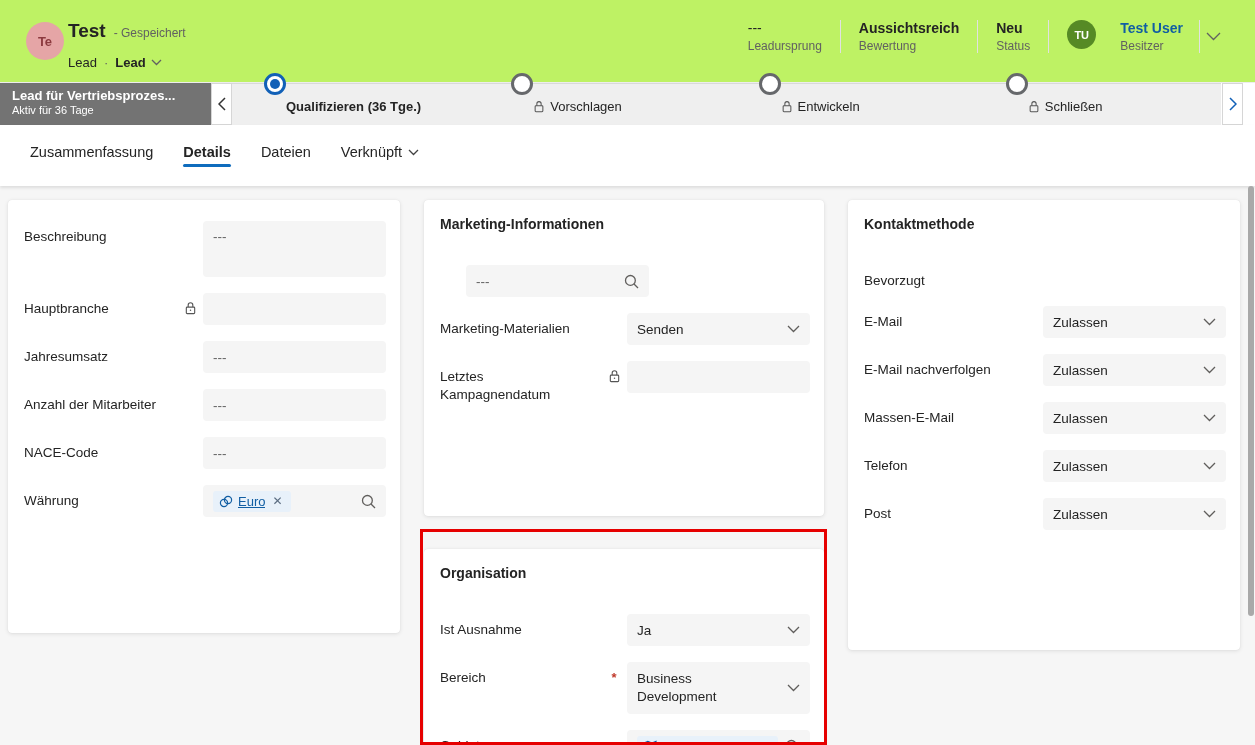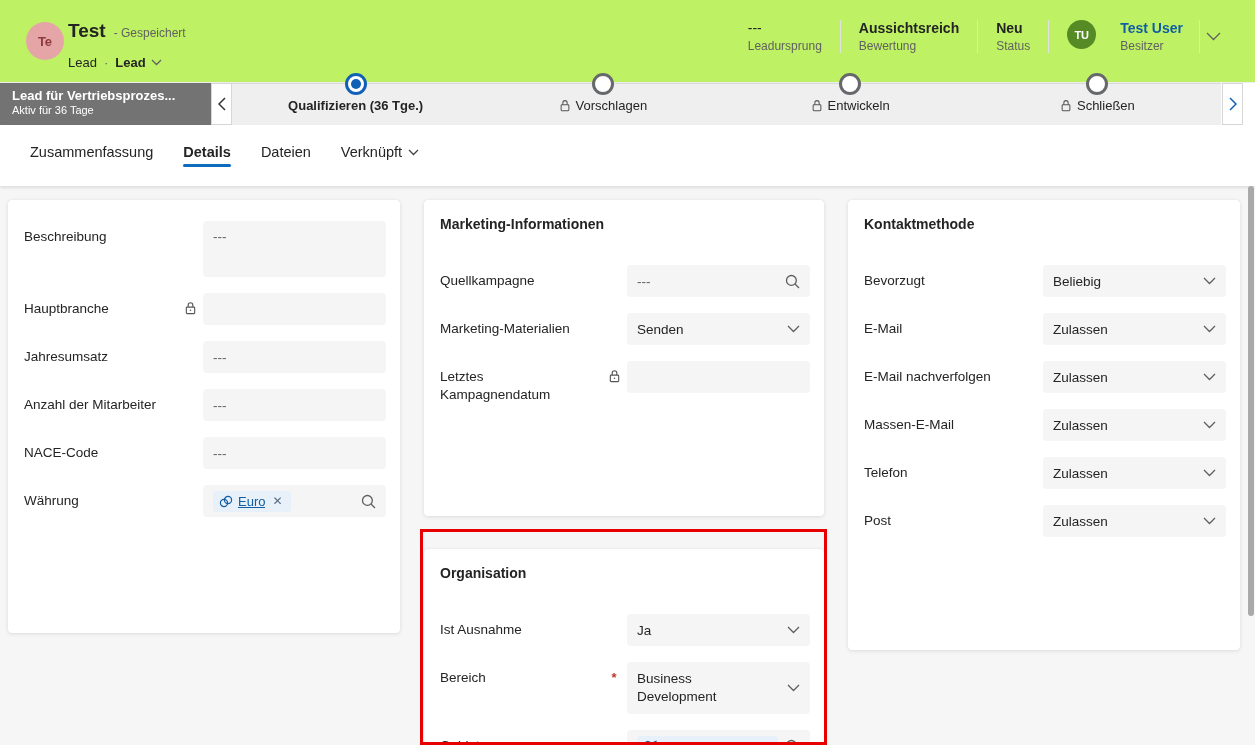--- a/index.html
+++ b/index.html
@@ -44,21 +44,21 @@
   .bpf-stagebox { position: absolute; left: 0; top: 0; width: 211px; height: 42px; background: #737373;
     color: #fff; padding: 5px 12px; cursor: pointer; }
   .bpf-stagebox .t { font-size: 13px; font-weight: bold; white-space: nowrap; }
   .bpf-stagebox .s { font-size: 11px; margin-top: 1px; }
   .bpf-nav { position: absolute; top: 0; width: 21px; height: 42px; background: #fff; border: 1px solid #d6d6d6;
     display: flex; align-items: center; justify-content: center; cursor: pointer; }
   .bpf-nav.left { left: 211px; }
   .bpf-nav.right { right: 12px; }
   .bpf-track { position: absolute; left: 232px; right: 34px; top: 0; height: 42px; background: #efefef;
     border-top: 1px solid #d9d9d9; display: flex; }
-  .stage { flex: 1; display: flex; flex-direction: column; align-items: center; cursor: pointer; }
+  .stage { flex: 1; display: flex; flex-direction: row; cursor: pointer; margin-left: 32px; }
   .stage-circle { width: 22px; height: 22px; border-radius: 50%; background: #fff; border: 3px solid #66686b; margin-top: -11px; position: relative; }
   .stage.active .stage-circle { border-color: #1160b7; }
   .stage.active .stage-circle::after { content: ""; position: absolute; inset: 3px; border-radius: 50%; background: #1160b7; }
   .stage-label { margin-top: 3px; font-size: 13px; display: flex; align-items: center; gap: 5px; }
   .stage.active .stage-label { font-weight: 600; }
 
   
   .tabstrip { position: absolute; top: 125px; left: 0; right: 0; height: 61px; background: #fff;
     box-shadow: 0 2px 3px rgba(0,0,0,0.10); z-index: 2; }
   .tab-list { display: flex; gap: 26px; padding: 19px 0 0 28px; font-size: 14.5px; }
@@ -309,21 +309,20 @@
         </span>
       </div>
     </div>
   </div>
 </section>
 
 <section class="card" id="card-marketing">
   <div class="card-title">Marketing-Informationen</div>
   <div class="frows">
     <div class="frow">
-      <div class="flabel">Quellkampagne</div>
       <div class="fmid"></div>
       <div class="fctrl spread">
         <span class="placeholder">---</span>
         <span>
           <svg width="15" height="15" viewBox="0 0 15 15">
               <circle cx="6.4" cy="6.4" r="4.9" fill="none" stroke="#605e5c" stroke-width="1.3"></circle>
               <path d="M10 10 L14 14" stroke="#605e5c" stroke-width="1.3"></path>
             </svg>
         </span>
       </div>
@@ -409,28 +408,20 @@
     </div>
   </div>
 </section>
 
 <section class="card" id="card-contact">
   <div class="card-title">Kontaktmethode</div>
   <div class="frows" id="contact-rows">
       <div class="frow">
         <div class="flabel">Bevorzugt</div>
         <div class="fmid"></div>
-        <div class="fctrl spread">
-          <span>Beliebig</span>
-          <span>
-            <svg width="13" height="8" viewBox="0 0 13 8">
-              <path d="M1 1 L6.5 6.5 L12 1" fill="none" stroke="#605e5c" stroke-width="1.3"></path>
-            </svg>
-          </span>
-        </div>
       </div>
       <div class="frow">
         <div class="flabel">E-Mail</div>
         <div class="fmid"></div>
         <div class="fctrl spread">
           <span>Zulassen</span>
           <span>
             <svg width="13" height="8" viewBox="0 0 13 8">
               <path d="M1 1 L6.5 6.5 L12 1" fill="none" stroke="#605e5c" stroke-width="1.3"></path>
             </svg>

